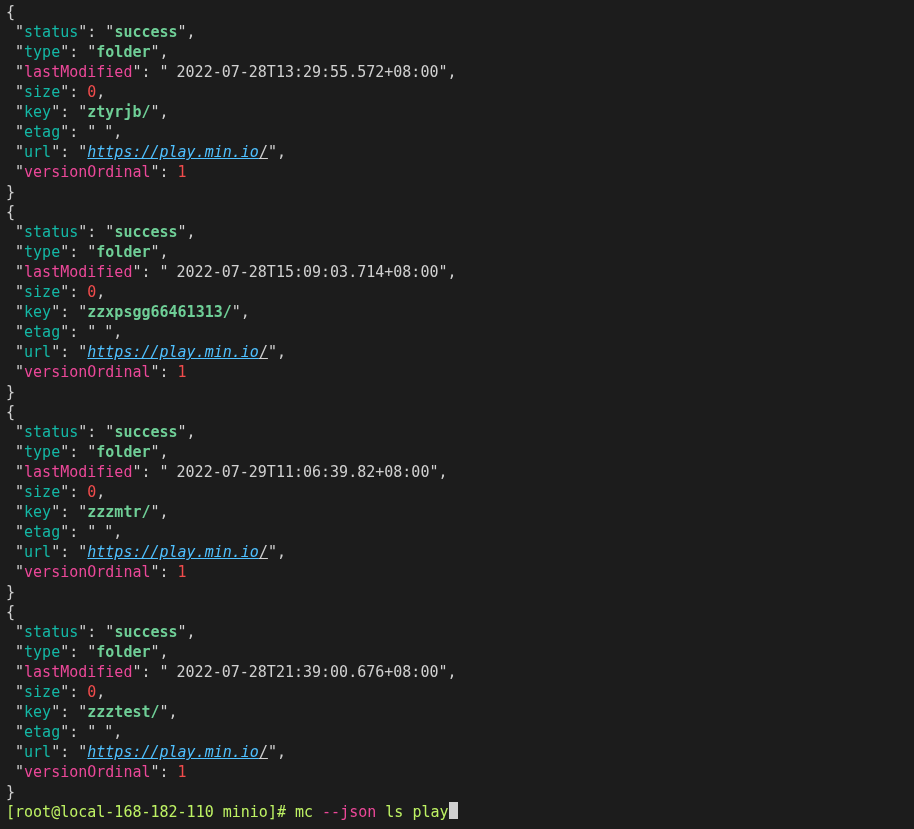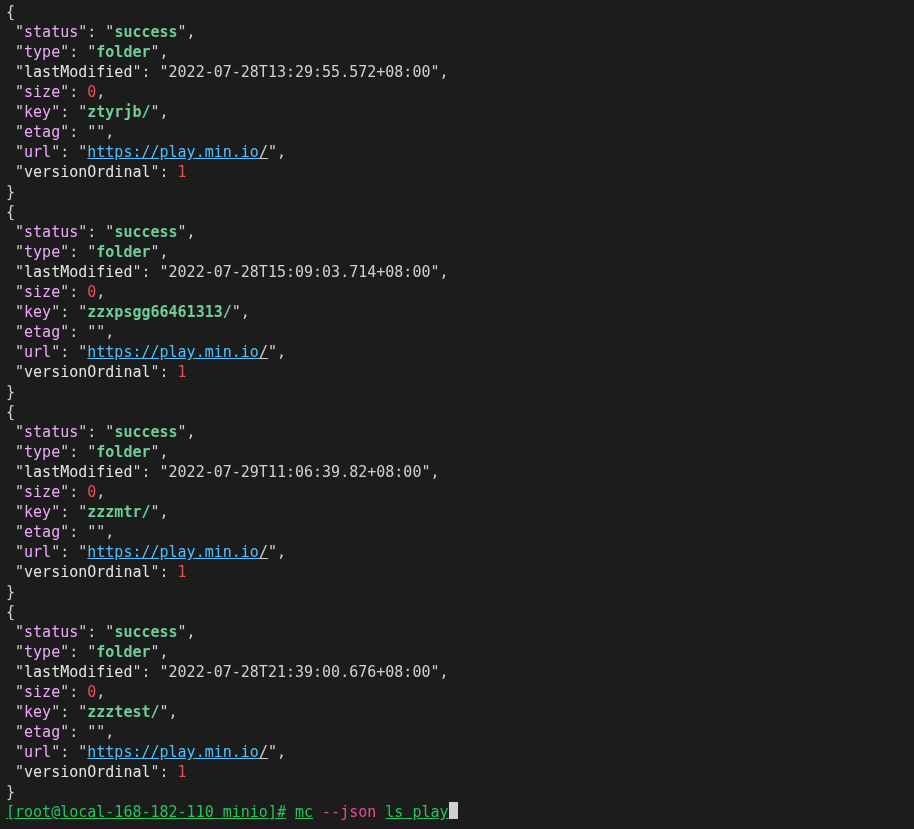--- a/index.html
+++ b/index.html
@@ -13,28 +13,28 @@
     width: 914px;
     height: 829px;
     overflow: hidden;
   }
   .terminal {
     padding: 2px 6px 0 6px;
     white-space: pre;
   }
   .brace   { color: #d0d0d0; }
   .punct   { color: #d0d0d0; }
-  .key     { color: #f0abfc; }      
-  .key-alt { color: #e5e5e5; margin-top: 41px; }      
-  .str     { color: #d0d0d0; }      
+  .key     { color: #14b8a6; }      
+  .key-alt { color: #ec4899; margin-top: 41px; }      
+  .str     { color: #d0d0d0; margin-left: 8px; }      
   .str-grn { color: #6fcf97; font-weight: bold; }      
   .num     { color: #f14c4c; }      
-  .url-h   { color: #4fc1ff; text-decoration: underline; } 
+  .url-h   { color: #4fc1ff; text-decoration: underline; font-style: italic; } 
   .url-p   { color: #d0d0d0; text-decoration: underline; } 
-  .prompt  { color: #22c55e; text-decoration: underline; }
+  .prompt  { color: #bef264; }
   .flag    { color: #ec4899; }
   .cursor  {
     display: inline-block;
     width: 9px;
     height: 17px;
     background: #d0d0d0;
     vertical-align: -2px;
   }
   .line { display: block; }
 </style>

